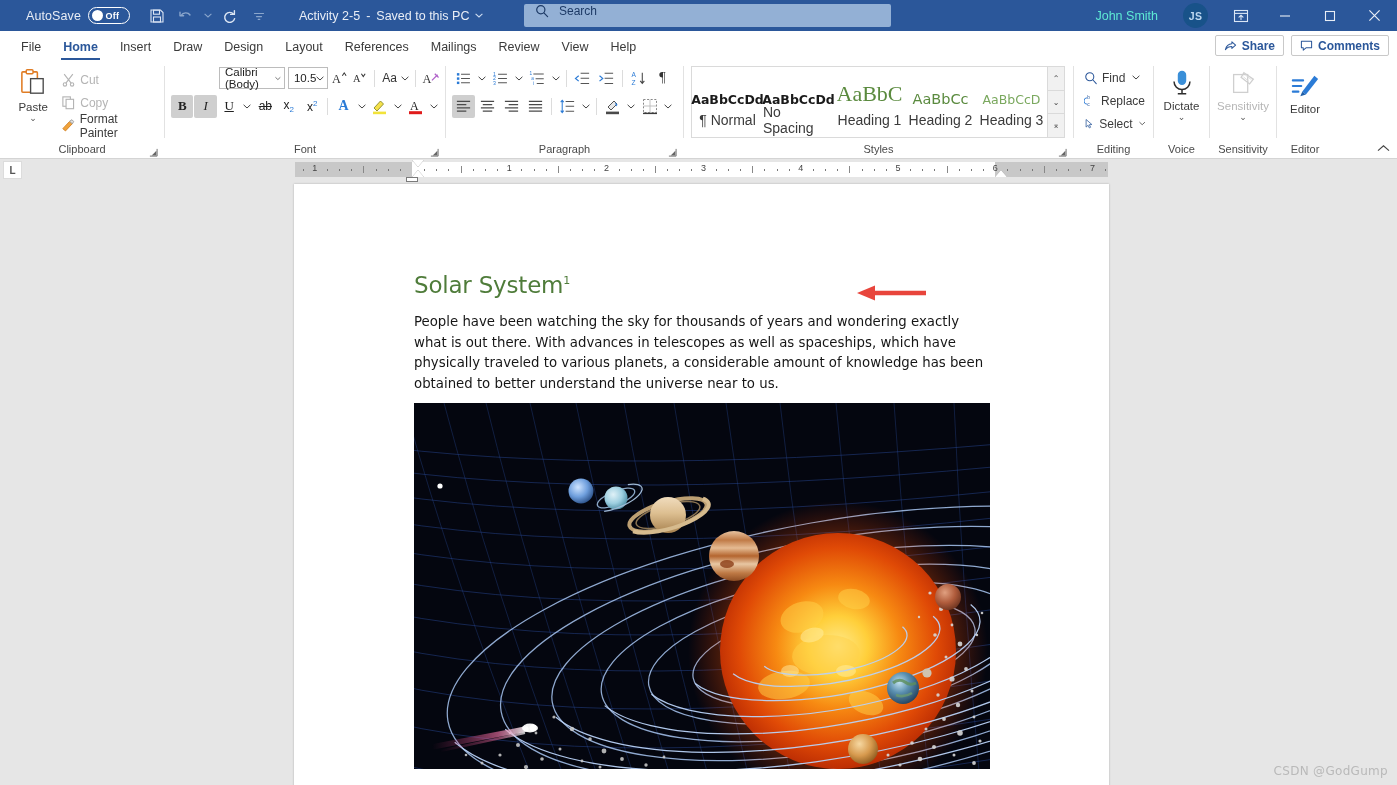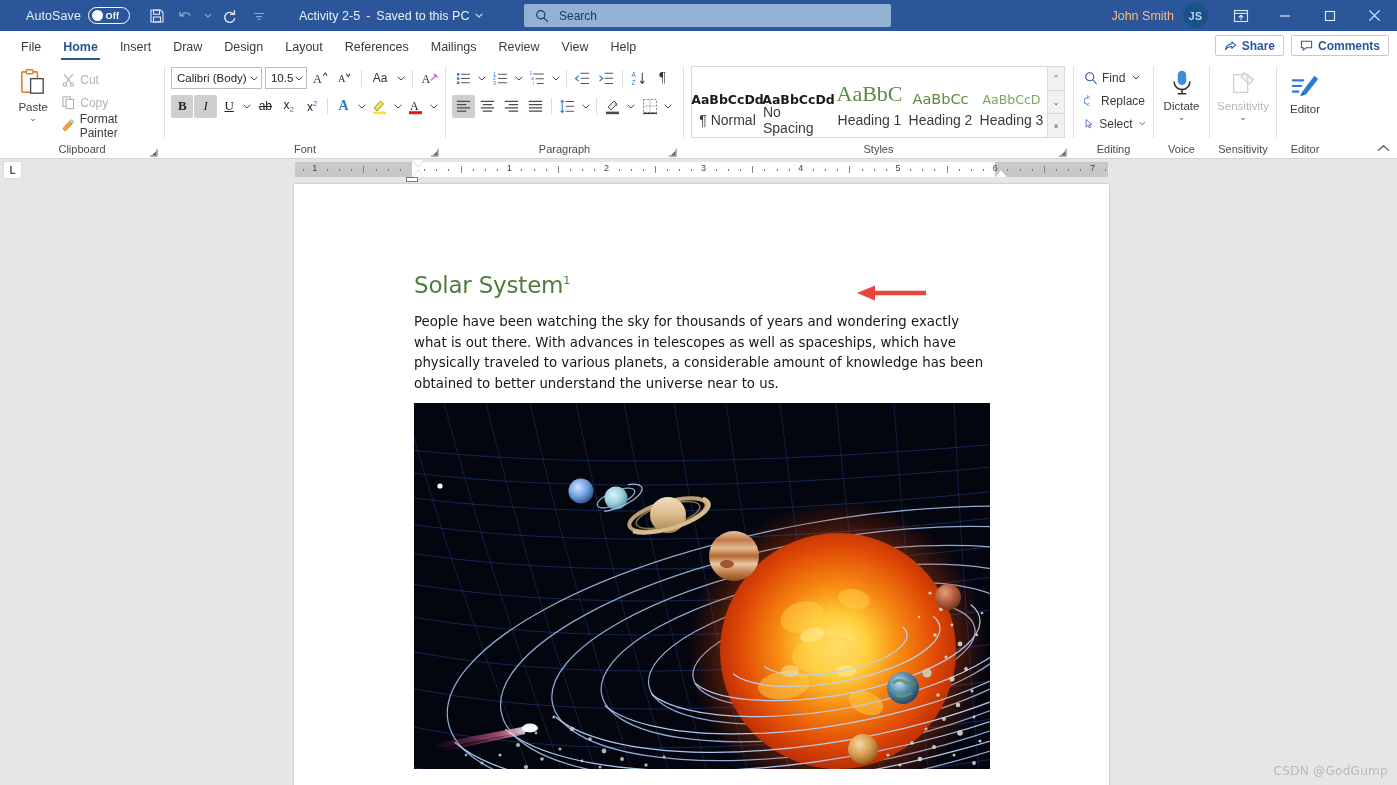--- a/index.html
+++ b/index.html
@@ -33,34 +33,34 @@
   .qat-btn svg { display: block; }
   .qat-caret { width: 13px; height: 25px; display: flex; align-items: center; justify-content: center; }
   .docname {
     position: absolute; left: 299px; top: 0; height: 31px;
     display: flex; align-items: center; gap: 6px;
     font-size: 12.5px; color: #e9eef6; text-align: right;
   }
   .ts-right {
     position: absolute; right: 0; top: 0; height: 31px; display: flex; align-items: center;
   }
-  .username { font-size: 12.5px; color: #fdba74; margin-right: 9px; }
+  .username { font-size: 12.5px; color: #5eead4; margin-right: 25px; }
   .avatar {
     width: 25px; height: 25px; border-radius: 50%; background: #185289;
     color: #bcd7f0; font-size: 10.5px; font-weight: 600;
     display: flex; align-items: center; justify-content: center; letter-spacing: .3px;
   }
   .ribbon-display {
     width: 42px; height: 31px; display: flex; align-items: center; justify-content: center; margin-left: 12px;
   }
   .wbtn { width: 45px; height: 31px; display: flex; align-items: center; justify-content: center; }
 
   .searchbox {
     position: absolute; left: 524px; top: 4px; width: 367px; height: 23px;
-    background: #93b0d5; border-radius: 2px; display: flex; align-items: center;
+    background: #93b0d5; border-radius: 2px; display: flex; align-items: flex-start;
     padding-left: 11px; gap: 10px;
   }
   .searchbox .ph { font-size: 12px; color: #1d3a66; }
 
   
   .tabbar {
     height: 30px; background: #fff; display: flex; align-items: flex-end; position: relative;
     padding-left: 10px;
   }
   .tab {
@@ -111,21 +111,21 @@
     border-radius: 2px; color: #3b3b3b;
   }
   .iconbtn.active { background: #cfcfcf; }
   .caret { width: 12px; height: 23px; display: flex; align-items: center; justify-content: center; }
   .vsep { width: 1px; height: 17px; background: #dcdcdc; margin: 0 3px; }
 
   .fontname, .fontsize {
     height: 22px; border: 1px solid #bcbcbc; background: #fff; font-size: 11.5px;
     display: flex; align-items: center; padding: 0 3px 0 5px; color: #222; justify-content: space-between;
   }
-  .fontname { width: 100px; } .fontsize { width: 46px; }
+  .fontname { width: 100px; margin-left: 48px; } .fontsize { width: 46px; }
 
   
   .stylebox { border: 1px solid #dadada; height: 72px; display: flex; }
   .stylecell {
     width: 71px; display: flex; flex-direction: column; align-items: center; justify-content: center; gap: 1px;
   }
   .stylecell .prev { height: 34px; display: flex; align-items: flex-end; }
   .stylecell .nm { font-size: 14px; color: #3b3b3b; height: 24px; display:flex; align-items:center; }
   .gal-scroll { width: 17px; display: flex; flex-direction: column; border-left: 1px solid #dadada; }
   .gal-scroll div {

